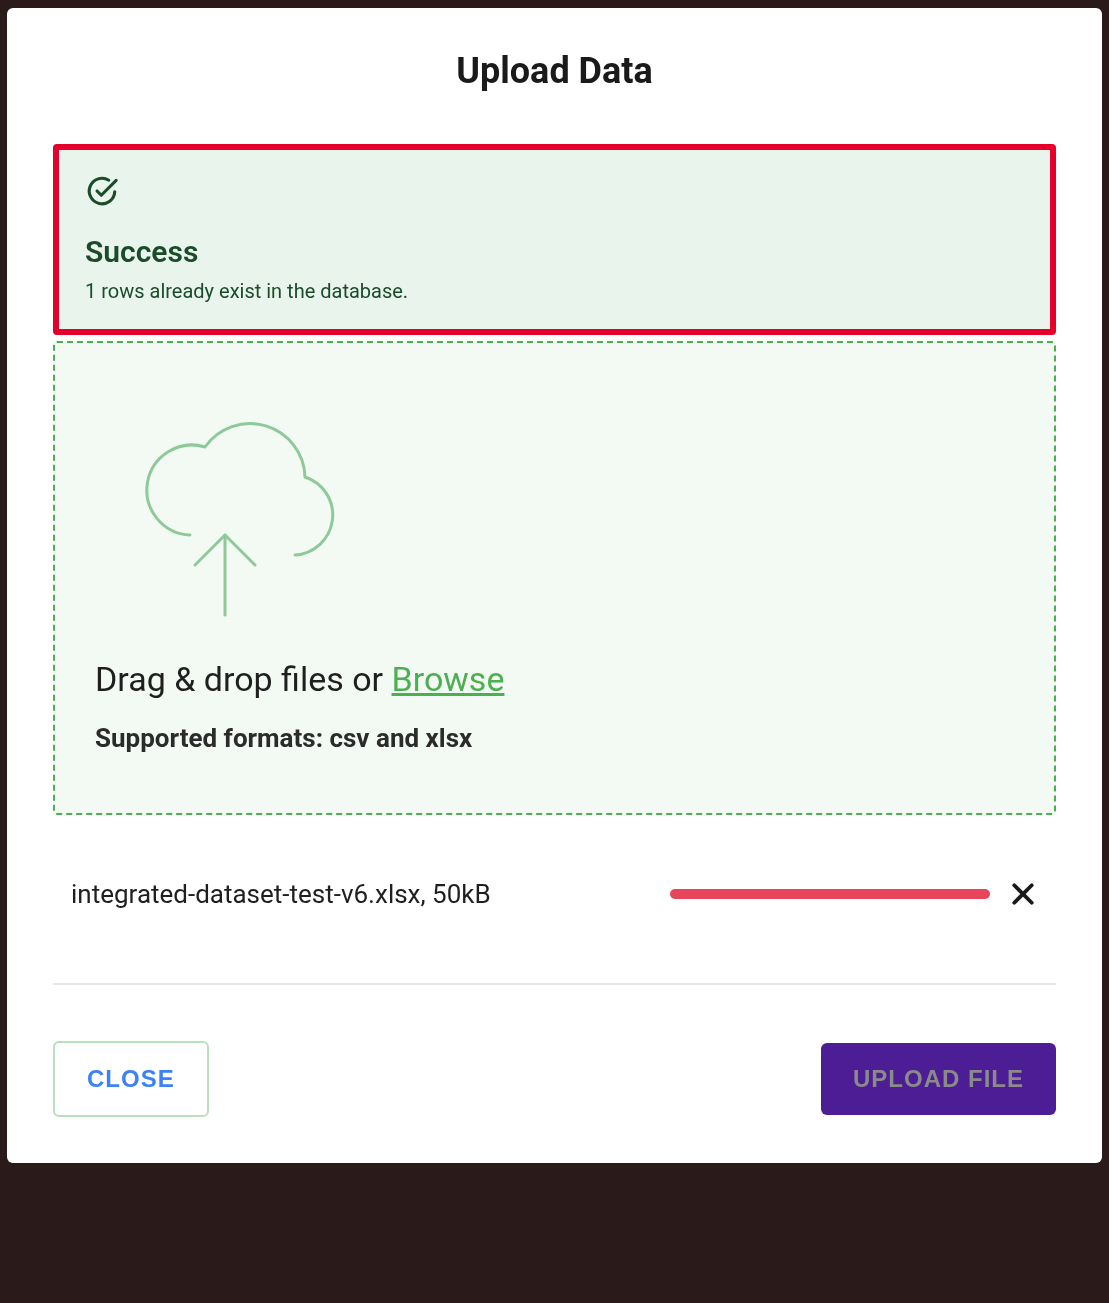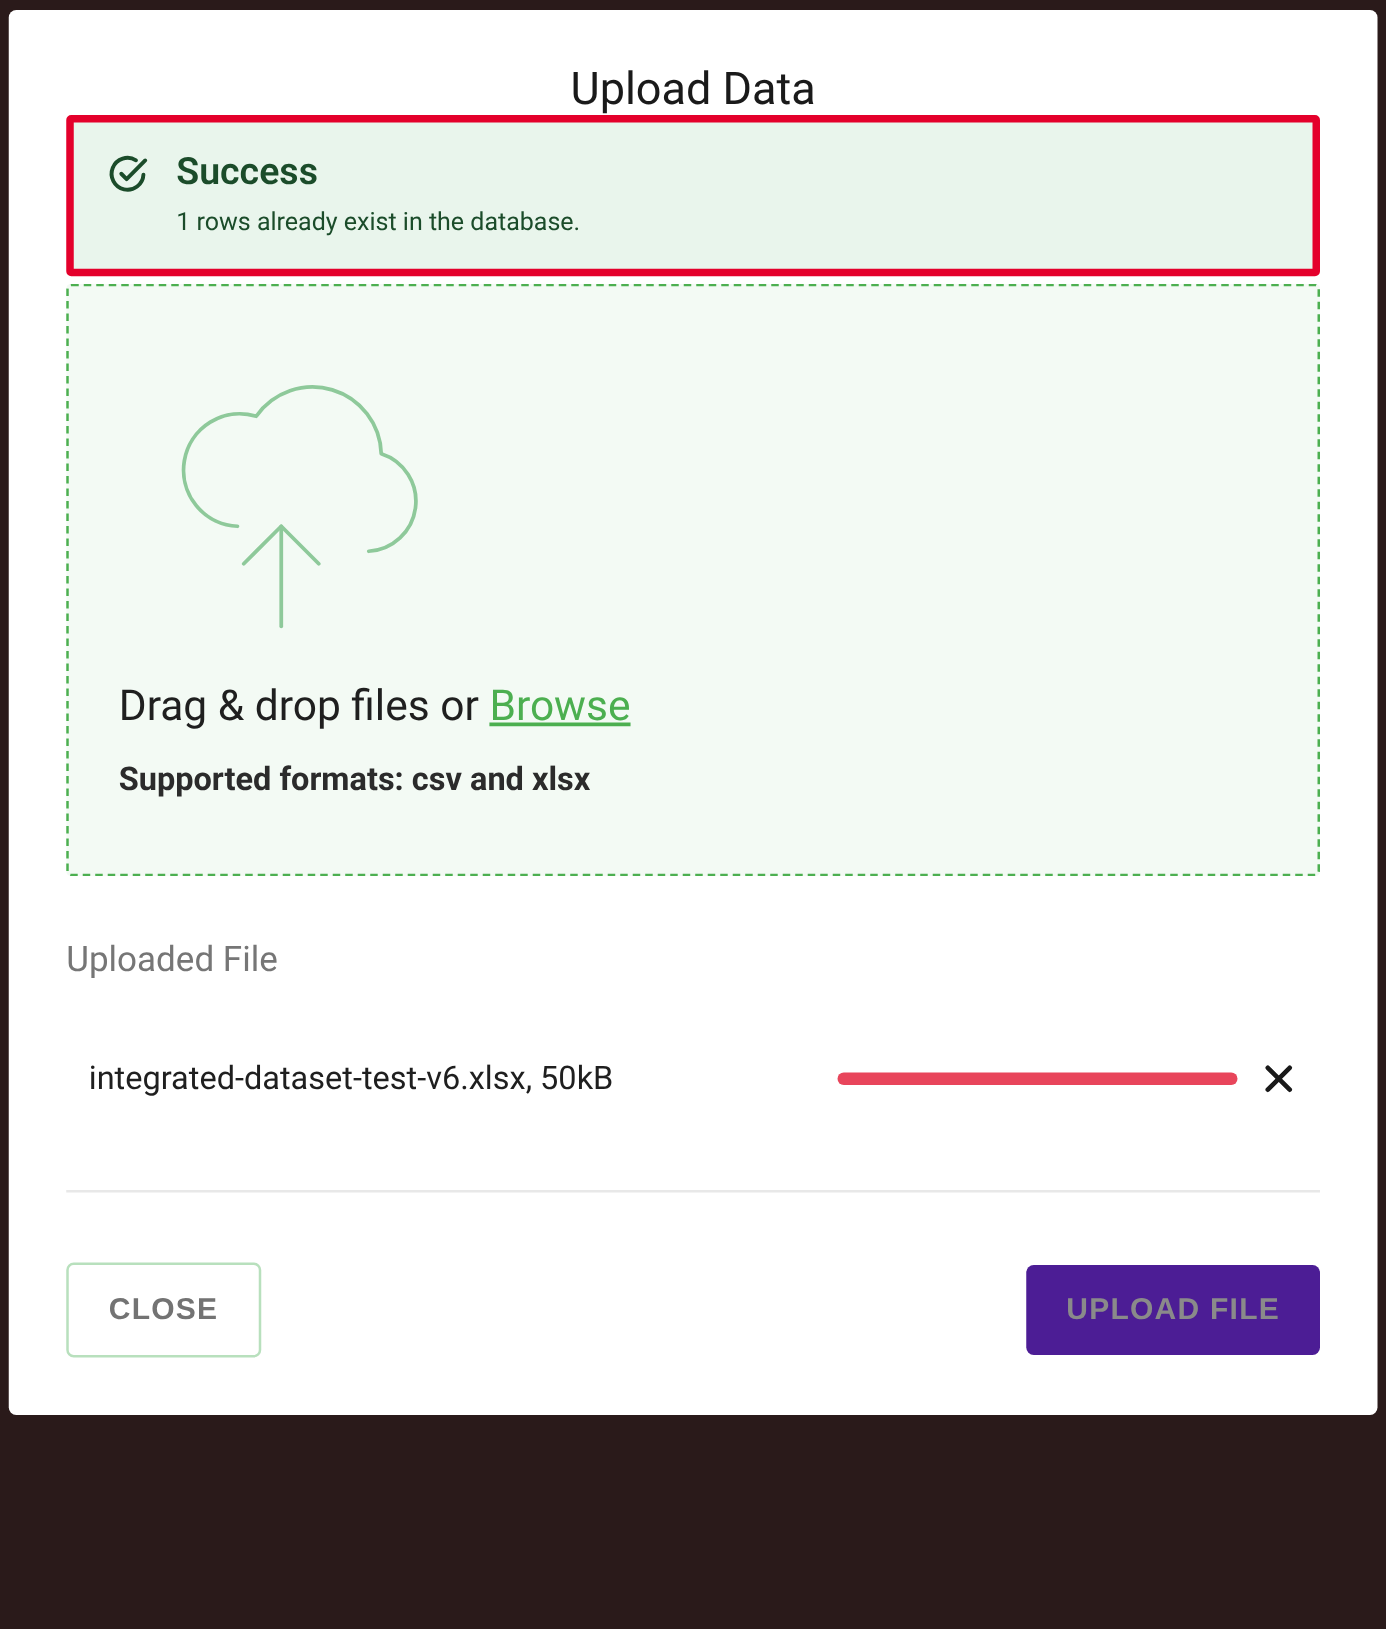--- a/index.html
+++ b/index.html
@@ -15,32 +15,34 @@
   .modal {
     width: 1095px;
     margin-top: 8px;
     background: #fff;
     border-radius: 6px;
     padding: 42px 46px 46px 46px;
   }
   .title {
     text-align: center;
     font-size: 36px;
-    font-weight: 400;
+    font-weight: 700;
     color: #1a1a1a;
+    margin-bottom: 52px;
   }
   .alert {
     border: 6px solid #e4002b;
     background: #e9f5ec;
     border-radius: 4px;
     padding: 22px 26px 26px 26px;
     display: flex;
     gap: 22px;
     align-items: flex-start;
     margin-bottom: 0;
+    flex-direction: column;
   }
   .alert .icon {
     flex-shrink: 0;
     margin-top: 2px;
   }
   .alert-content { display: flex; flex-direction: column; gap: 10px; }
   .alert-title {
     font-size: 30px;
     font-weight: 600;
     color: #1b4c2a;
@@ -127,21 +129,21 @@
     font-size: 24px;
     font-weight: 600;
     letter-spacing: 1px;
     padding: 22px 32px;
     border-radius: 6px;
     cursor: pointer;
     border: none;
   }
   .btn-close {
     background: #fff;
-    color: #737373;
+    color: #3b82f6;
     border: 2px solid #b8e0bd;
   }
   .btn-upload {
     background: #4c1d95;
     color: #8a8a8a;
     cursor: not-allowed;
   }
 </style>
 </head>
 <body>
@@ -170,21 +172,20 @@
         <line x1="130" y1="200" x2="130" y2="120"></line>
         <polyline points="100,150 130,120 160,150"></polyline>
       </svg>
     </span>
     <div class="dz-line1">
       <span>Drag &amp; drop files or </span><span class="browse">Browse</span>
     </div>
     <div class="dz-line2">Supported formats: csv and xlsx</div>
   </div>
 
-  <div class="section-label">Uploaded File</div>
 
   <div class="file-row">
     <div class="file-label">integrated-dataset-test-v6.xlsx, 50kB</div>
     <div class="progress-wrap">
       <div class="progress"></div>
       <span class="close-x">
         <svg width="30" height="30" viewBox="0 0 24 24" fill="none" stroke="#1a1a1a" stroke-width="3" stroke-linecap="round">
           <line x1="5" y1="5" x2="19" y2="19"></line>
           <line x1="19" y1="5" x2="5" y2="19"></line>
         </svg>

